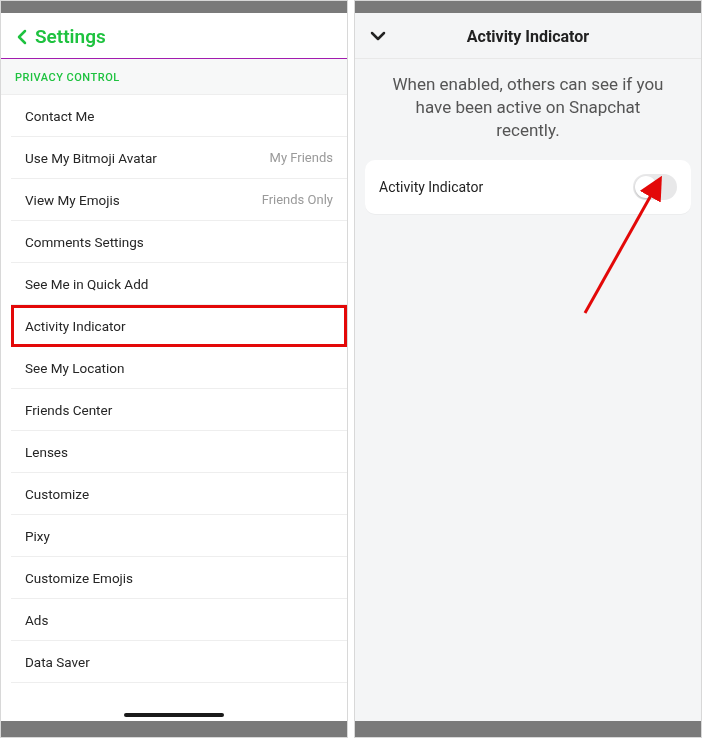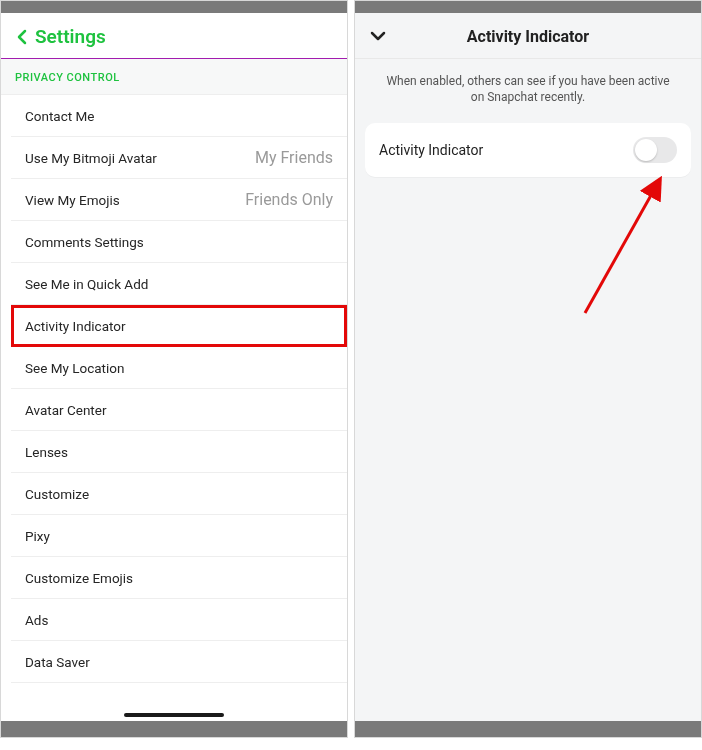--- a/index.html
+++ b/index.html
@@ -83,21 +83,21 @@
       padding: 0 14px;
       height: 42px;
       border-bottom: 1px solid #eeeeee;
       background: #ffffff;
     }
     .row-label {
       font-size: 13.5px;
       color: #262626;
     }
     .row-value {
-      font-size: 16px;
+      font-size: 13px;
       color: #9a9a9a;
     }
     .highlight {
       outline: 3px solid #e30808;
       outline-offset: -3px;
       position: relative;
       z-index: 1;
     }
     
     .phone-right-body {
@@ -122,21 +122,21 @@
     }
     .close-chevron svg { display: block; }
     .detail-title {
       font-size: 16px;
       font-weight: 700;
       color: #222;
     }
     .detail-desc {
       padding: 14px 30px 18px 30px;
       text-align: center;
-      font-size: 12px;
+      font-size: 17px;
       line-height: 1.35;
       color: #555;
     }
     .toggle-card {
       margin: 0 10px;
       background: #ffffff;
       border-radius: 10px;
       padding: 14px 14px;
       display: flex;
       align-items: center;
@@ -204,21 +204,21 @@
       <div class="row">
         <span class="row-label">See Me in Quick Add</span>
       </div>
       <div class="row highlight">
         <span class="row-label">Activity Indicator</span>
       </div>
       <div class="row">
         <span class="row-label">See My Location</span>
       </div>
       <div class="row">
-        <span class="row-label">Avatar Center</span>
+        <span class="row-label">Friends Center</span>
       </div>
       <div class="row">
         <span class="row-label">Lenses</span>
       </div>
       <div class="row">
         <span class="row-label">Customize</span>
       </div>
       <div class="row">
         <span class="row-label">Pixy</span>
       </div>

